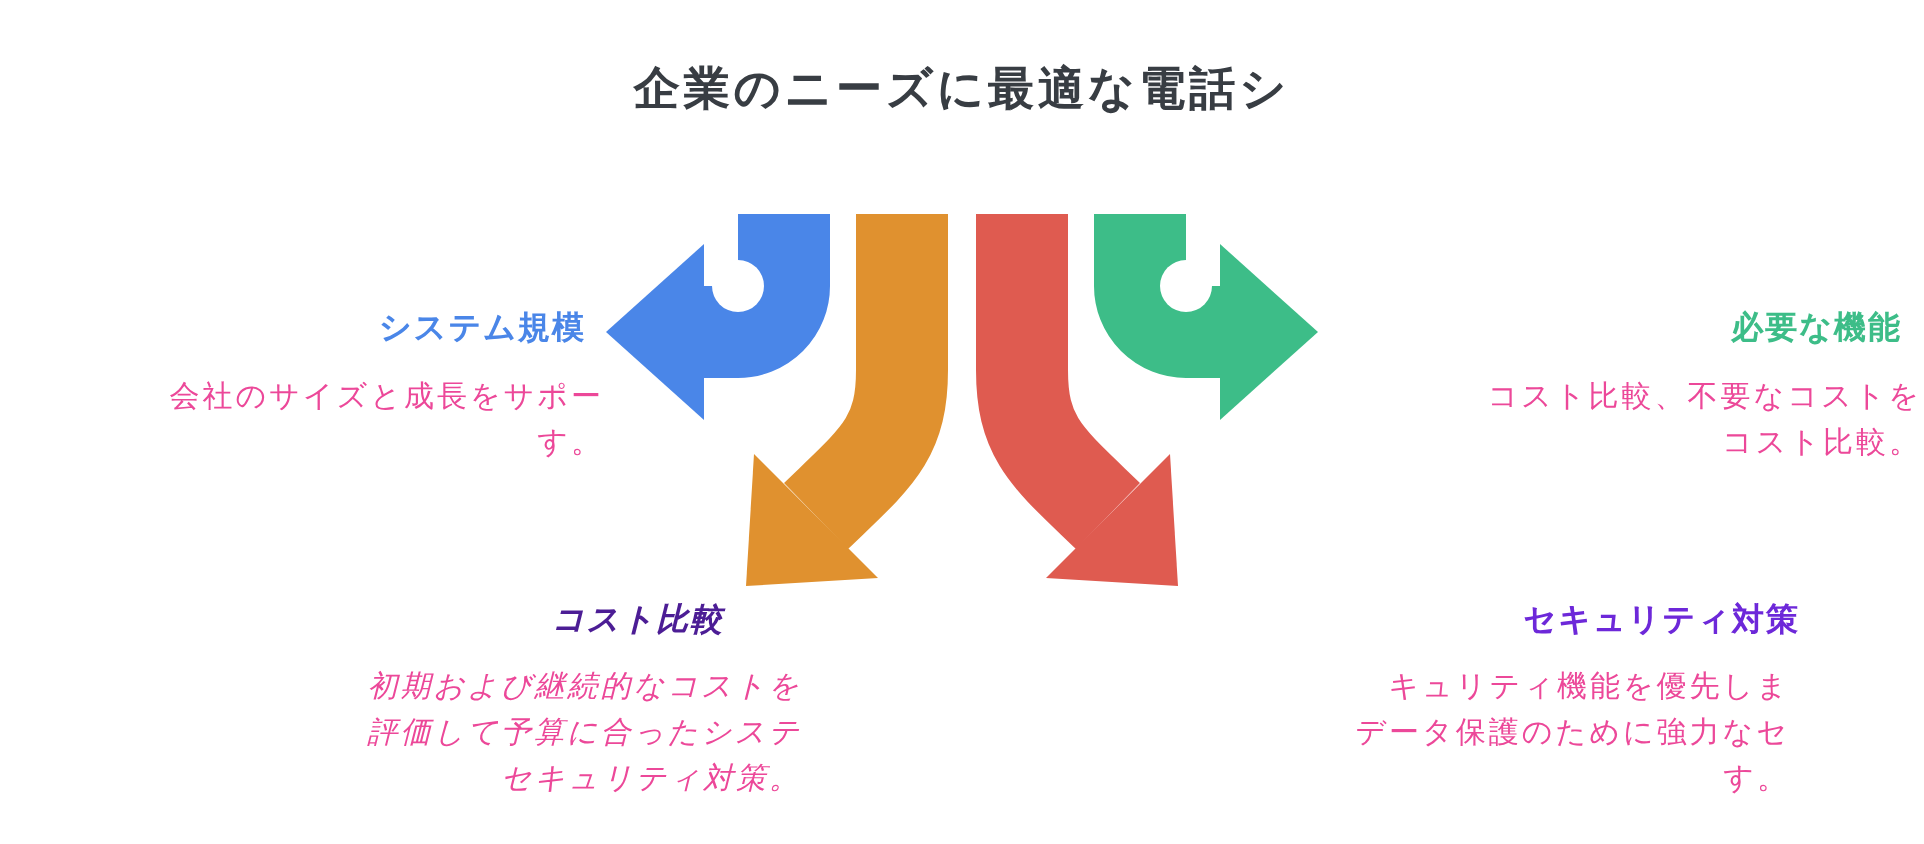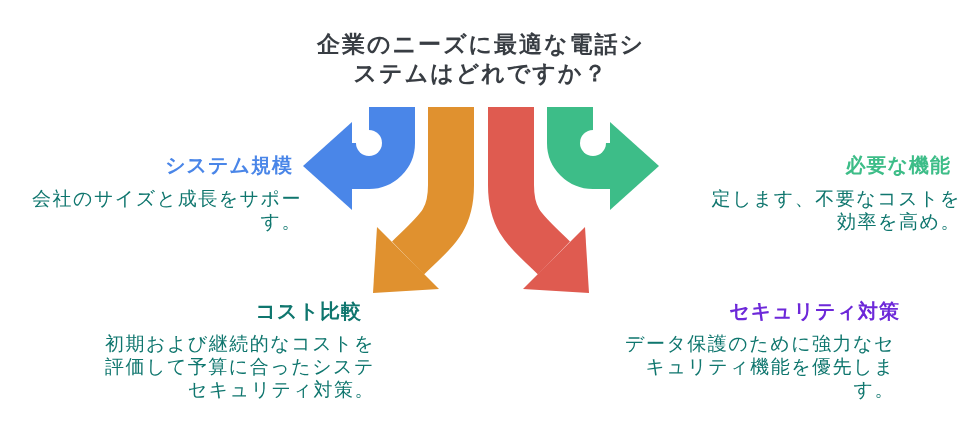--- a/index.html
+++ b/index.html
@@ -19,50 +19,49 @@
     text-align: center;
     font-size: 23px;
     line-height: 29px;
     font-weight: 700;
     letter-spacing: 2px;
     color: #383d43;
   }
   .arrow-svg { position: absolute; left: 0; top: 0; }
   .block { position: absolute; }
   .heading {
-    font-size: 20px;
+    font-size: 16px;
     font-weight: 700;
     letter-spacing: 1px;
     line-height: 26px;
   }
   .body-text {
-    font-size: 19px;
+    font-size: 15px;
     line-height: 23px;
     letter-spacing: 1.5px;
-    color: #0f766e;
+    color: #ec4899;
   }
   .al-right { text-align: right; }
   .al-left  { text-align: right; }
   .tl-heading { left: 13px;  top: 152px; width: 280px; }
   .tl-body    { left: 13px;  top: 187px; width: 289px; }
   .tr-heading { left: 671px; top: 152px; width: 280px; }
   .tr-body    { left: 671px; top: 187px; width: 290px; }
   .bl-heading { left: 82px;  top: 298px; width: 280px; }
-  .bl-body    { left: 88px;  top: 332px; width: 287px; }
+  .bl-body    { left: 114px;  top: 332px; width: 287px; font-style: italic; }
   .br-heading { left: 600px; top: 298px; width: 300px; }
   .br-body    { left: 600px; top: 332px; width: 295px; }
 </style>
 </head>
 <body>
 
 <div class="canvas">
 
   <h1 class="title">
       <div>企業のニーズに最適な電話シ</div>
-      <div>ステムはどれですか？</div>
     </h1>
 
   <svg class="arrow-svg" width="962" height="422" viewBox="0 0 962 422">
 
     <g>
       <path d="M 392 107 V 143 A 23 23 0 0 1 369 166 L 352 166" fill="none" stroke-width="46" stroke="#4a86e8"></path>
       <polygon points="303,166 352,122 352,210" fill="#4a86e8"></polygon>
       <circle cx="369" cy="143" r="13" fill="#ffffff"></circle>
     </g>
 
@@ -84,31 +83,31 @@
   </svg>
 
   <div class="block heading al-right tl-heading" style="color: rgb(74, 134, 232);">システム規模</div>
   <div class="block body-text al-right tl-body">
       <div>会社のサイズと成長をサポー</div>
       <div>す。</div>
     </div>
 
   <div class="block heading al-left tr-heading" style="color: rgb(61, 189, 136);">必要な機能</div>
   <div class="block body-text al-left tr-body">
-      <div>定します、不要なコストを</div>
-      <div>効率を高め。</div>
+      <div>コスト比較、不要なコストを</div>
+      <div>コスト比較。</div>
     </div>
 
-  <div class="block heading al-right bl-heading" style="color: #0f766e;">コスト比較</div>
+  <div class="block heading al-right bl-heading" style="color: #4c1d95; font-style: italic;">コスト比較</div>
   <div class="block body-text al-right bl-body">
       <div>初期および継続的なコストを</div>
       <div>評価して予算に合ったシステ</div>
       <div>セキュリティ対策。</div>
     </div>
 
   <div class="block heading al-left br-heading" style="color: #6d28d9;">セキュリティ対策</div>
   <div class="block body-text al-left br-body">
+      <div>キュリティ機能を優先しま</div>
       <div>データ保護のために強力なセ</div>
-      <div>キュリティ機能を優先しま</div>
       <div>す。</div>
     </div>
 
 </div>
 
 </body></html>

